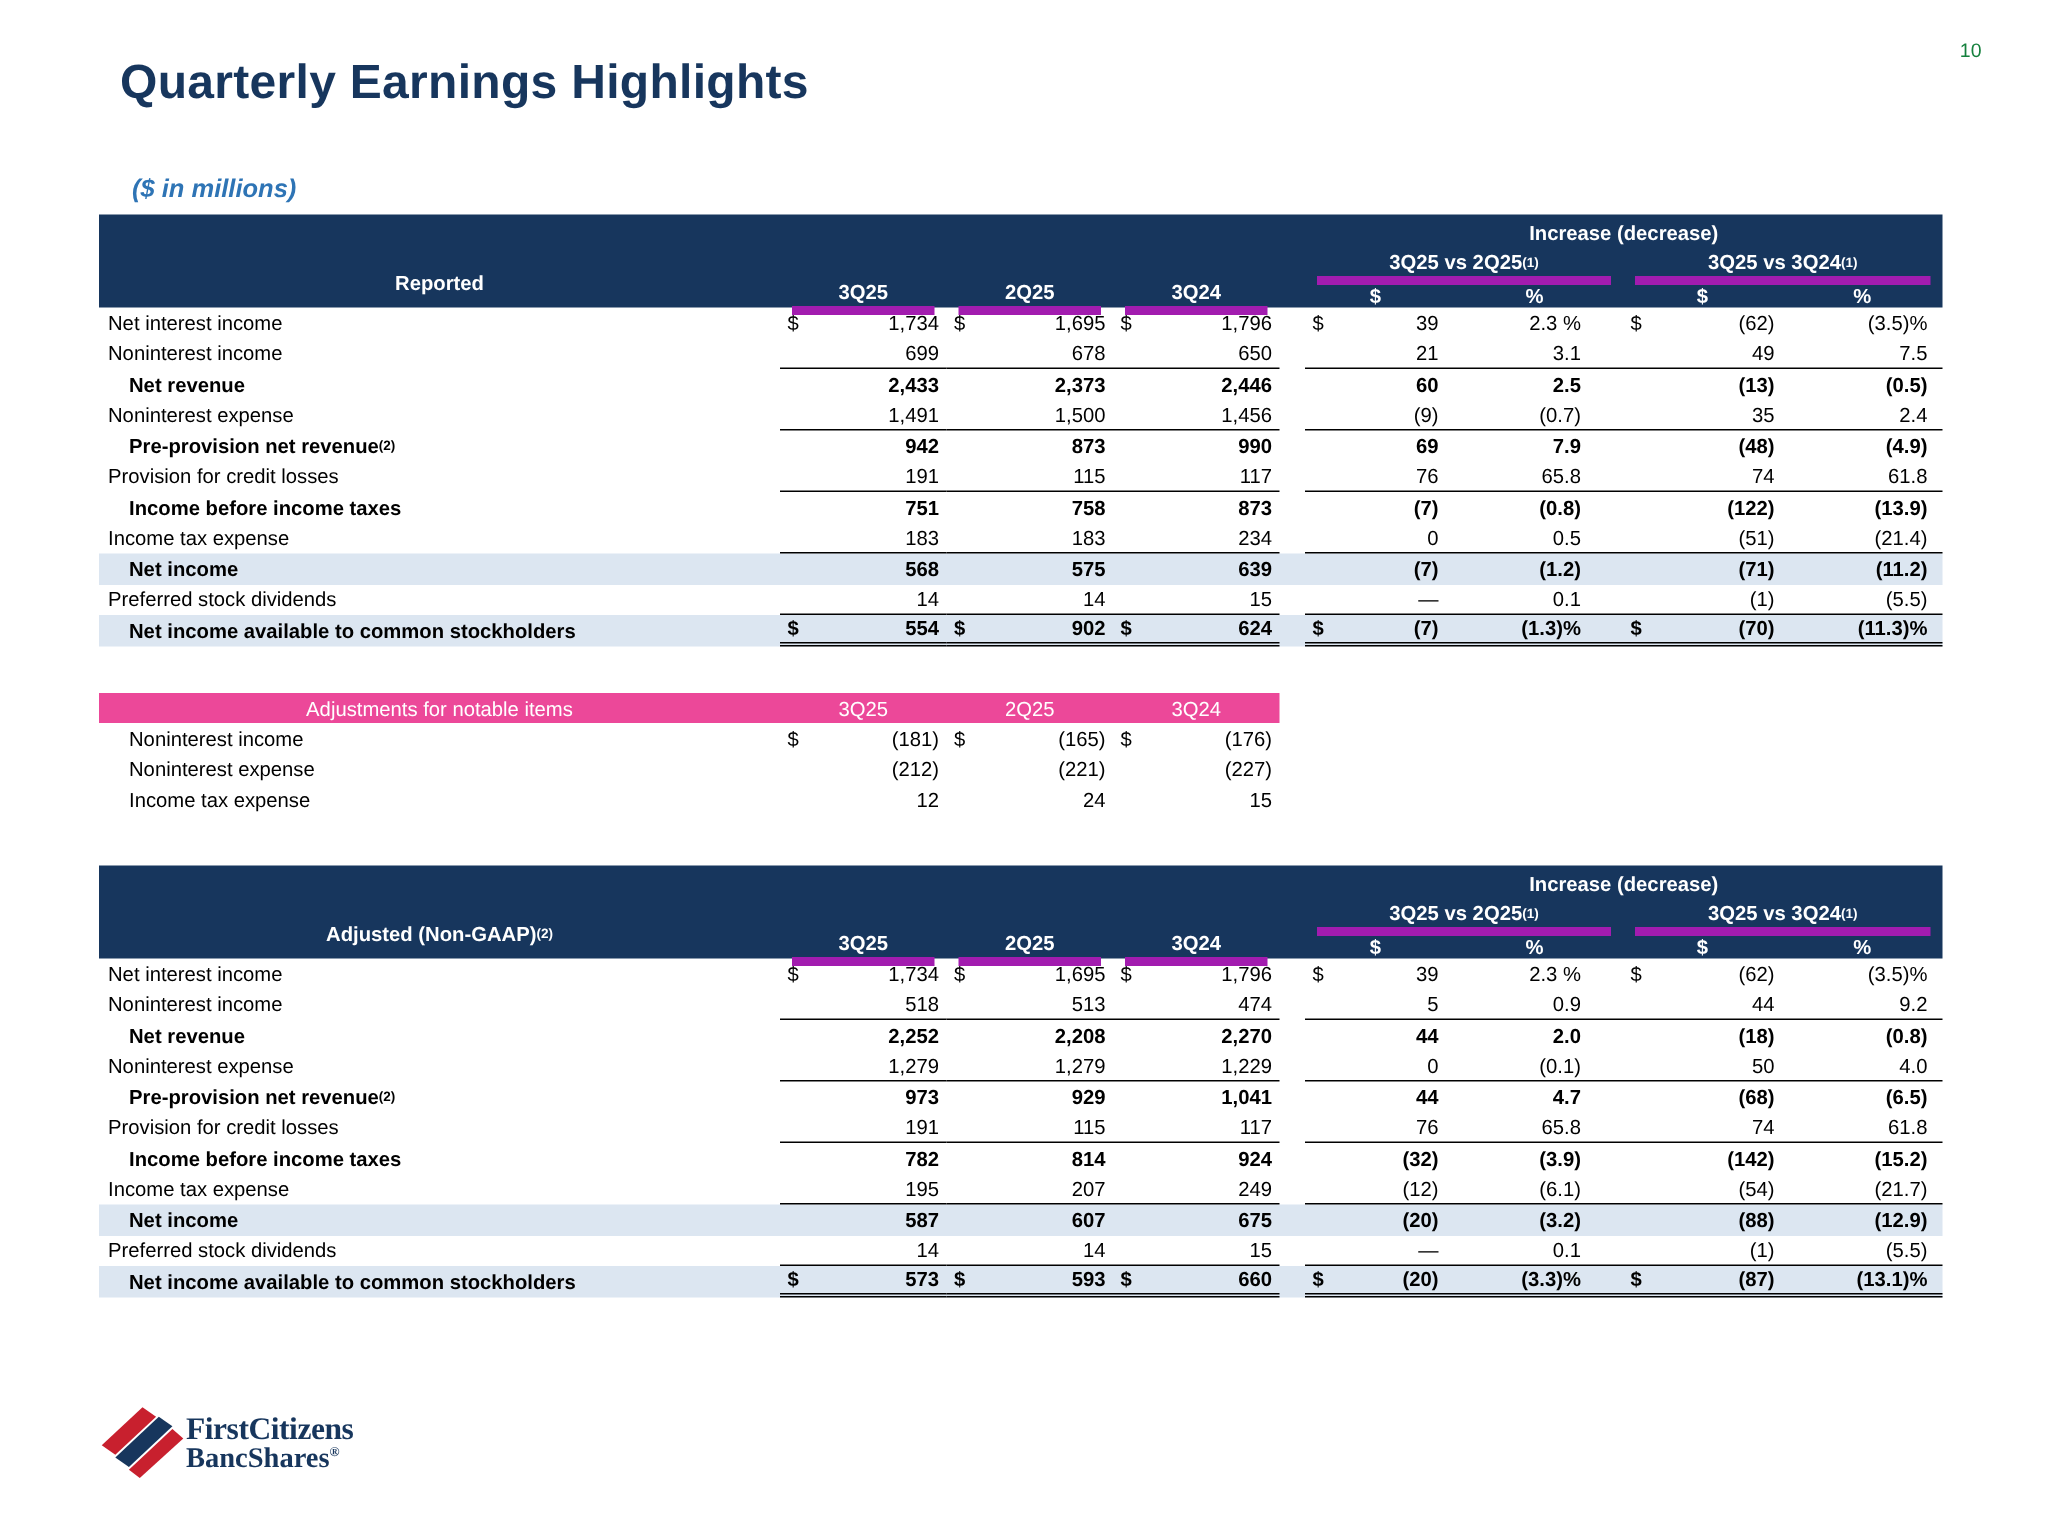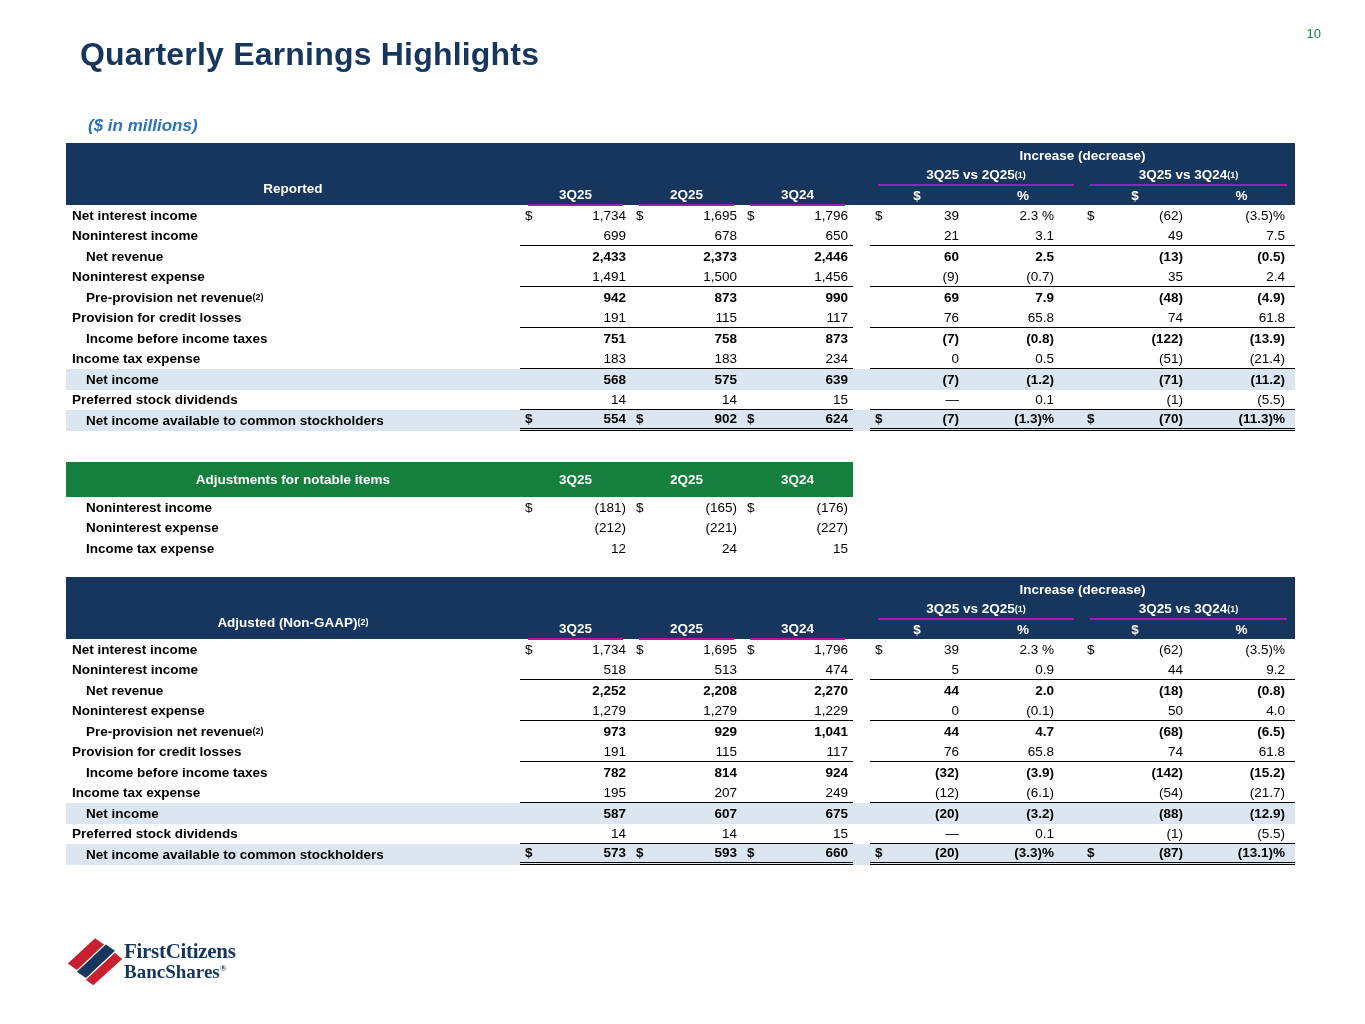--- a/index.html
+++ b/index.html
@@ -17,33 +17,33 @@
   .fin { position:absolute; left:66px; color:#000; }
   #table-reported { top:143px; }
   #table-adjustments { top:462px; }
   #table-adjusted { top:577px; }
 
   .grid { display:grid; grid-template-columns:454px 111px 111px 111px 17px 94px 118px 106px 107px; width:1229px; }
   .grid.sm { grid-template-columns:454px 111px 111px 111px; width:787px; }
 
   .thead { background:#17365D; color:#fff; font-weight:bold; position:relative; padding-top:2px; }
   .hrow { height:20px; align-items:center; }
-  .hrow2 { height:35px; align-items:center; background:#15803d; color:#fff; font-weight:bold; }
+  .hrow2 { height:20px; align-items:center; background:#ec4899; color:#fff; font-weight:normal; }
   .hc { text-align:center; font-size:13.5px; height:100%; display:flex; align-items:center; justify-content:center; }
-  .hul { border-bottom:2px solid #a21caf; margin:0 8px; height:19px; align-self:end; }
+  .hul { border-bottom:6px solid #a21caf; margin:0 8px; height:19px; align-self:end; }
   .hlabel { position:absolute; left:0; top:14px; width:454px; height:100%; display:flex; align-items:center; justify-content:center; font-size:13.5px; }
   .c1{grid-column:1}.c2{grid-column:2}.c3{grid-column:3}.c4{grid-column:4}.c5{grid-column:5}
   .c6{grid-column:6}.c7{grid-column:7}.c8{grid-column:8}.c9{grid-column:9}
   .sp4{grid-column:6/10}.sp2a{grid-column:6/8}.sp2b{grid-column:8/10}
 
   .trow { height:20.5px; align-items:center; font-size:13.5px; }
   .trow.b { font-weight:bold; }
   .trow.sh { background:#DCE6F1; }
   .cell { height:100%; display:flex; align-items:center; box-sizing:border-box; }
-  .lbl { padding-left:6px;font-weight:bold; }
+  .lbl { padding-left:6px; }
   .lbl.ind { padding-left:20px; }
   .money { justify-content:space-between; padding:0 5px; }
   .pcell { justify-content:flex-end; }
   .pcell.c7 { padding-right:28px; }
   .pcell.c9 { padding-right:10px; }
   .ul { border-bottom:1.2px solid #000; }
   .dul { border-bottom:3px double #000; }
 
   
   .logo-wrap { position:absolute; left:66px; top:932px; display:flex; align-items:center; gap:0; }

